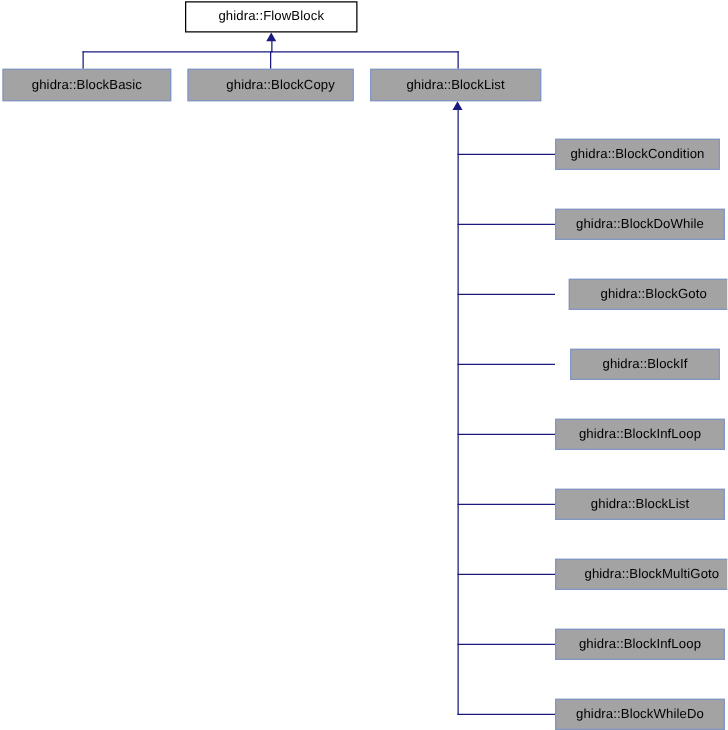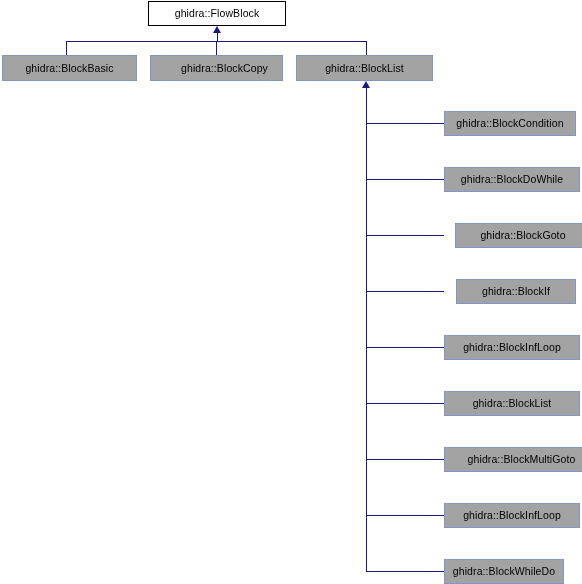--- a/index.html
+++ b/index.html
@@ -121,17 +121,17 @@
   <div class="node sub" style="left:444px; top:447px; width:155px; height:25px;">
     <span class="node-label">ghidra::BlockMultiGoto</span>
   </div>
 
   <div class="edge h" style="left:366px; top:515px; width:78px;"></div>
   <div class="node sub" style="left:444px; top:503px; width:136px; height:25px;">
     <span class="node-label">ghidra::BlockInfLoop</span>
   </div>
 
   <div class="edge h" style="left:366px; top:571px; width:78px;"></div>
-  <div class="node sub" style="left:444px; top:559px; width:120px; height:25px;">
+  <div class="node sub" style="left:444px; top:559px; width:136px; height:25px;">
     <span class="node-label">ghidra::BlockWhileDo</span>
   </div>
 
 </div>
 
 </body></html>

